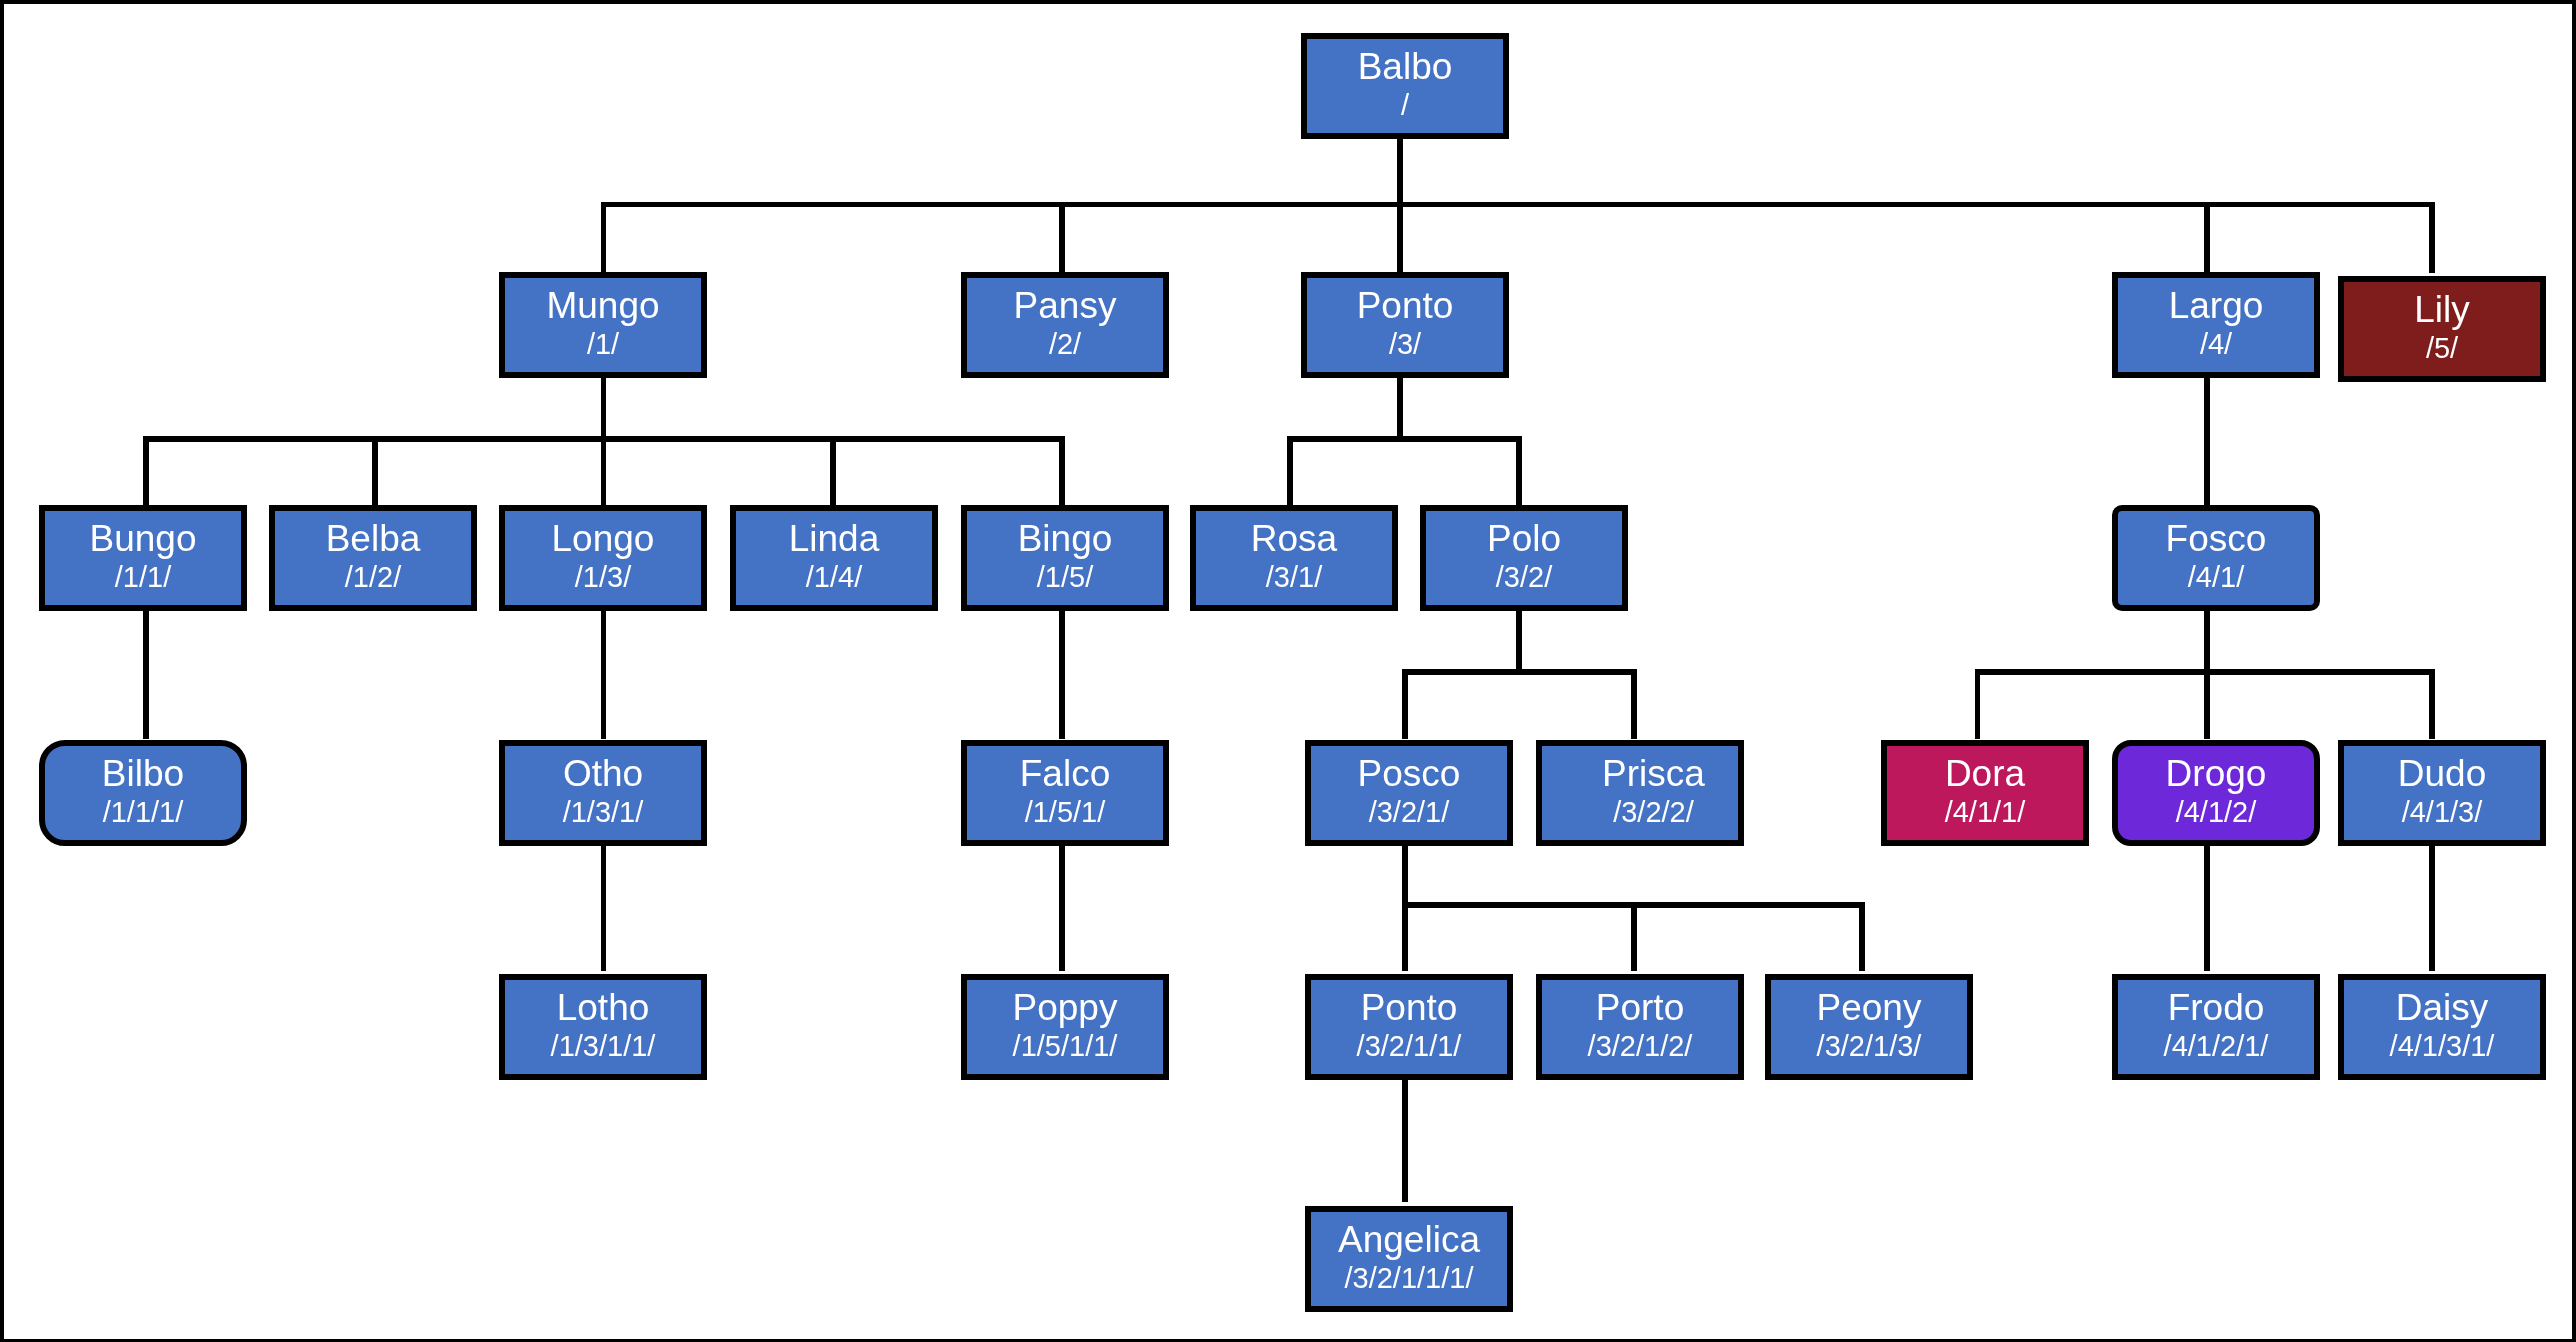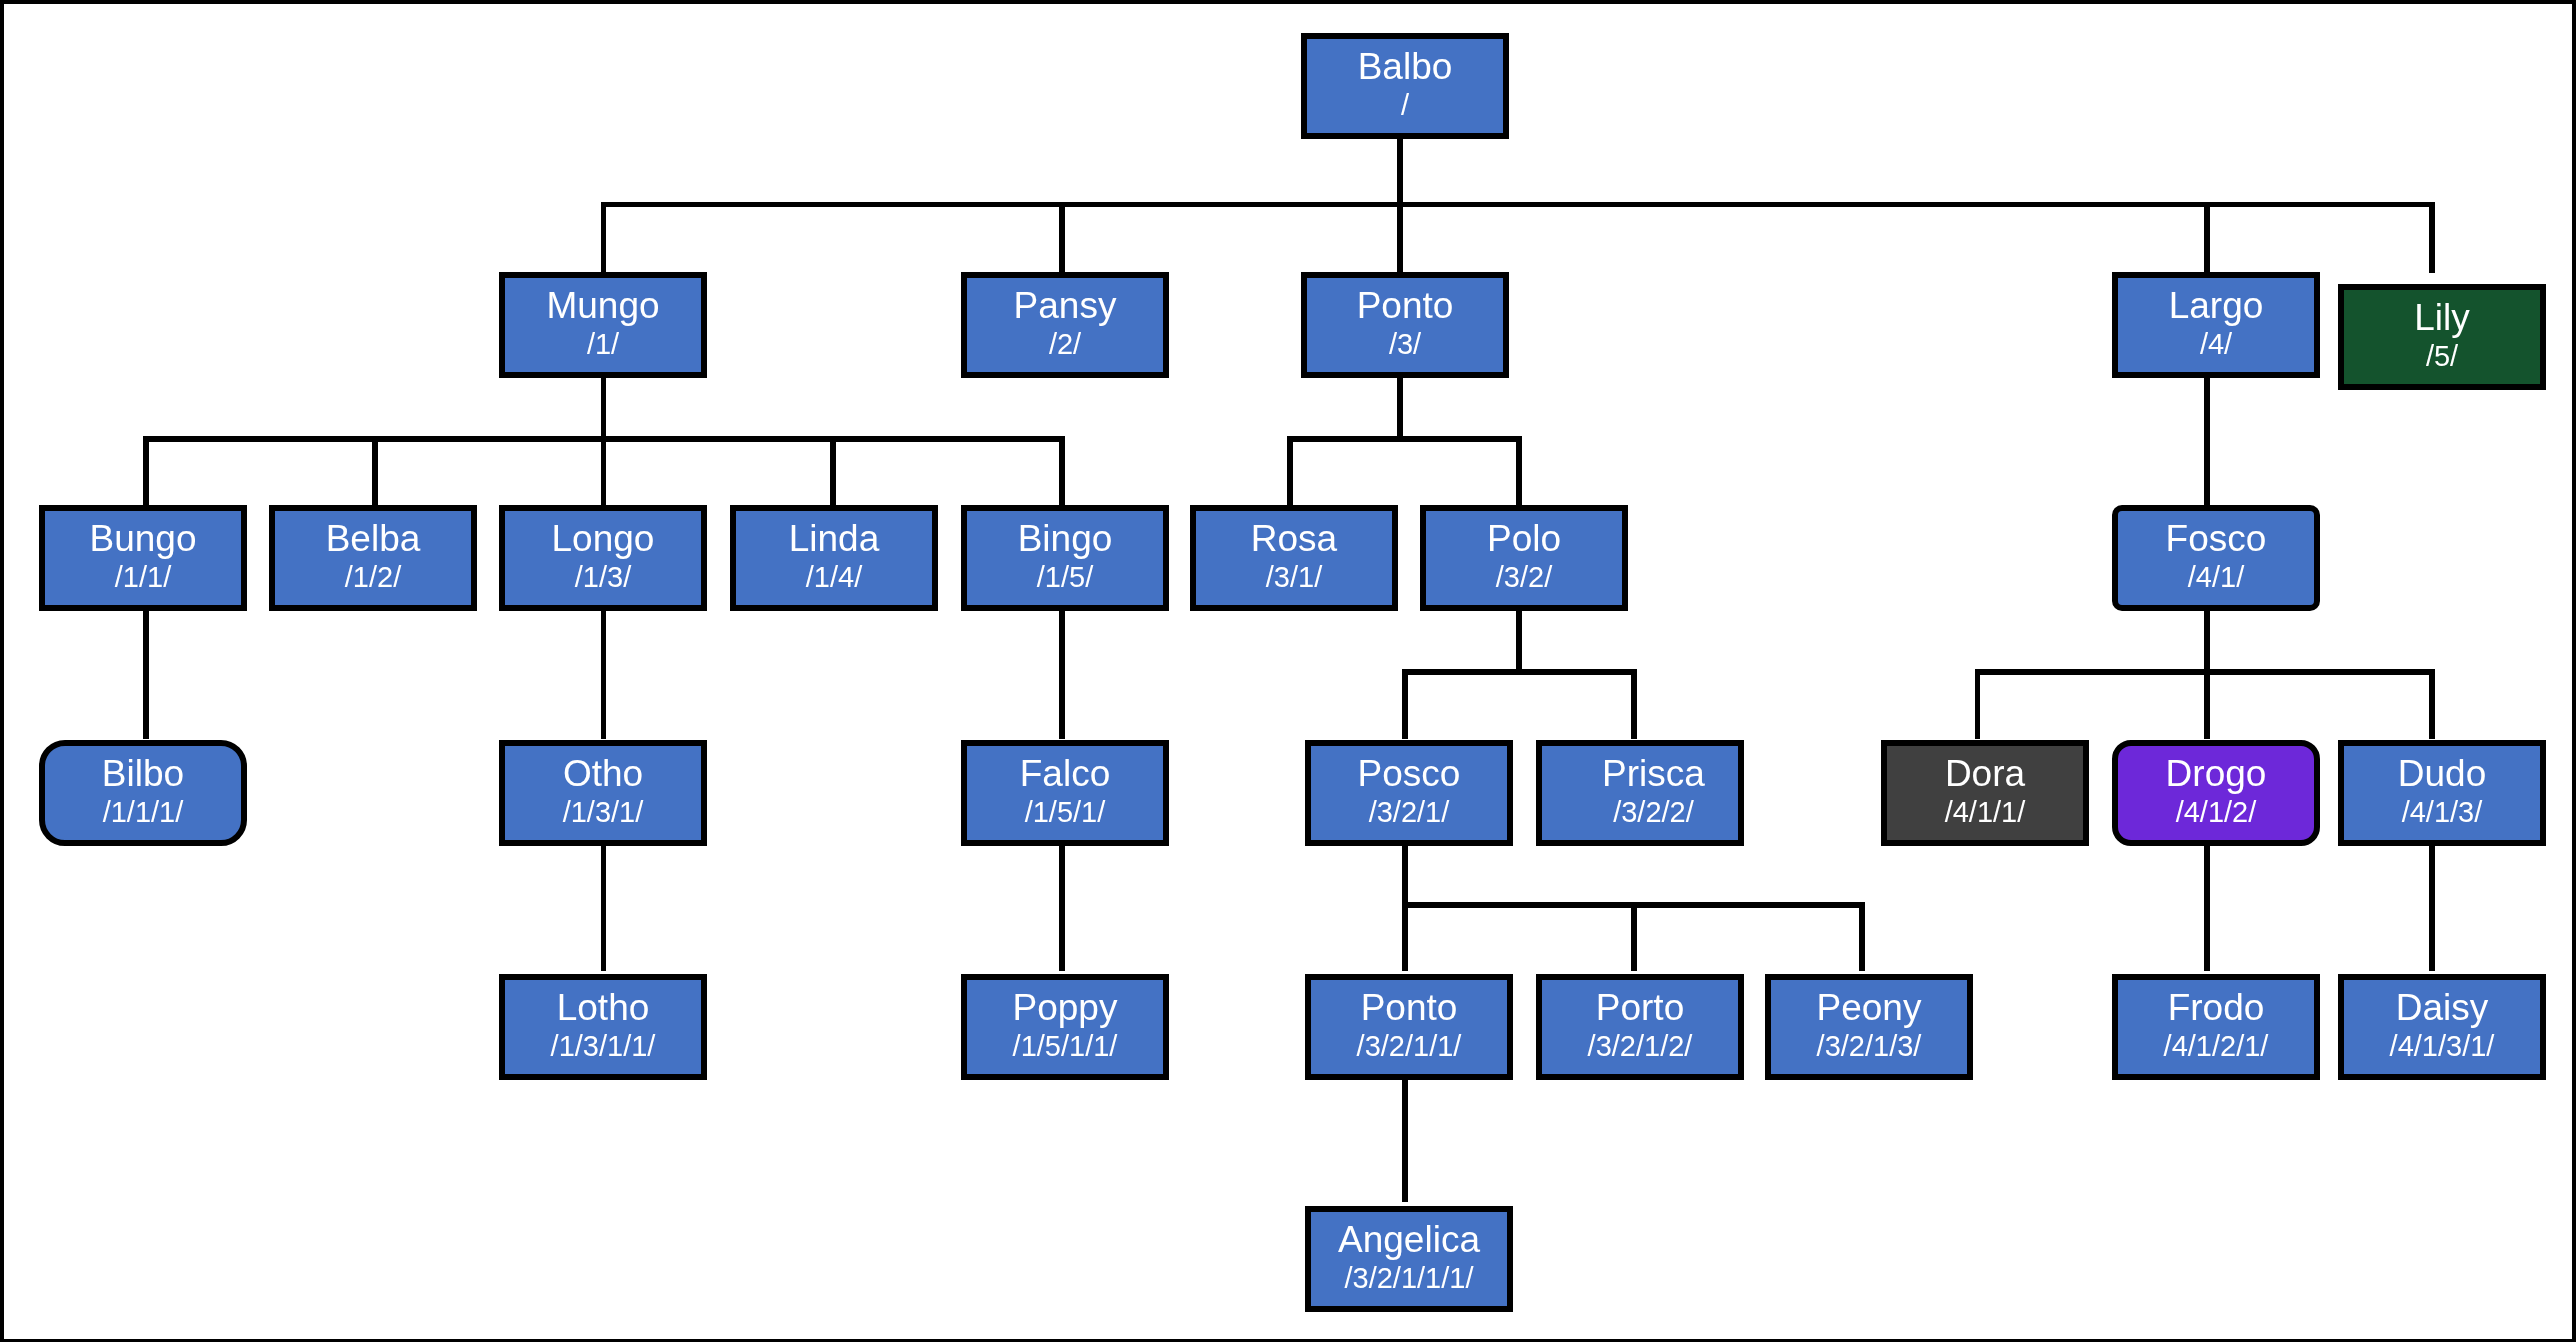--- a/index.html
+++ b/index.html
@@ -111,21 +111,21 @@
         <span class="node-code">/2/</span>
       </div>
       <div class="tree-node" style="left: 1297px; top: 268px; background: rgb(68, 114, 196); border-color: rgb(0, 0, 0); color: rgb(255, 255, 255);">
         <span class="node-name">Ponto</span>
         <span class="node-code">/3/</span>
       </div>
       <div class="tree-node" style="left: 2108px; top: 268px; background: rgb(68, 114, 196); border-color: rgb(0, 0, 0); color: rgb(255, 255, 255);">
         <span class="node-name">Largo</span>
         <span class="node-code">/4/</span>
       </div>
-      <div class="tree-node" style="left: 2334px; top: 280px; background: #14532d; border-color: rgb(0, 0, 0); color: rgb(255, 255, 255);">
+      <div class="tree-node" style="left: 2334px; top: 272px; background: #7f1d1d; border-color: rgb(0, 0, 0); color: rgb(255, 255, 255);">
         <span class="node-name">Lily</span>
         <span class="node-code">/5/</span>
       </div>
       <div class="tree-node" style="left: 35px; top: 501px; background: rgb(68, 114, 196); border-color: rgb(0, 0, 0); color: rgb(255, 255, 255);">
         <span class="node-name">Bungo</span>
         <span class="node-code">/1/1/</span>
       </div>
       <div class="tree-node" style="left: 265px; top: 501px; background: rgb(68, 114, 196); border-color: rgb(0, 0, 0); color: rgb(255, 255, 255);">
         <span class="node-name">Belba</span>
         <span class="node-code">/1/2/</span>
@@ -167,21 +167,21 @@
         <span class="node-code">/1/5/1/</span>
       </div>
       <div class="tree-node" style="left: 1301px; top: 736px; background: rgb(68, 114, 196); border-color: rgb(0, 0, 0); color: rgb(255, 255, 255); text-align: right;">
         <span class="node-name">Posco</span>
         <span class="node-code">/3/2/1/</span>
       </div>
       <div class="tree-node" style="left: 1532px; top: 736px; background: rgb(68, 114, 196); border-color: rgb(0, 0, 0); color: rgb(255, 255, 255); padding-left: 27px;">
         <span class="node-name">Prisca</span>
         <span class="node-code">/3/2/2/</span>
       </div>
-      <div class="tree-node" style="left: 1877px; top: 736px; background: #404040; border-color: rgb(0, 0, 0); color: rgb(255, 255, 255);">
+      <div class="tree-node" style="left: 1877px; top: 736px; background: #be185d; border-color: rgb(0, 0, 0); color: rgb(255, 255, 255);">
         <span class="node-name">Dora</span>
         <span class="node-code">/4/1/1/</span>
       </div>
       <div class="tree-node" style="left: 2108px; top: 736px; background: #6d28d9; border-color: rgb(0, 0, 0); color: rgb(255, 255, 255); border-radius: 19px;">
         <span class="node-name">Drogo</span>
         <span class="node-code">/4/1/2/</span>
       </div>
       <div class="tree-node" style="left: 2334px; top: 736px; background: rgb(68, 114, 196); border-color: rgb(0, 0, 0); color: rgb(255, 255, 255);">
         <span class="node-name">Dudo</span>
         <span class="node-code">/4/1/3/</span>

